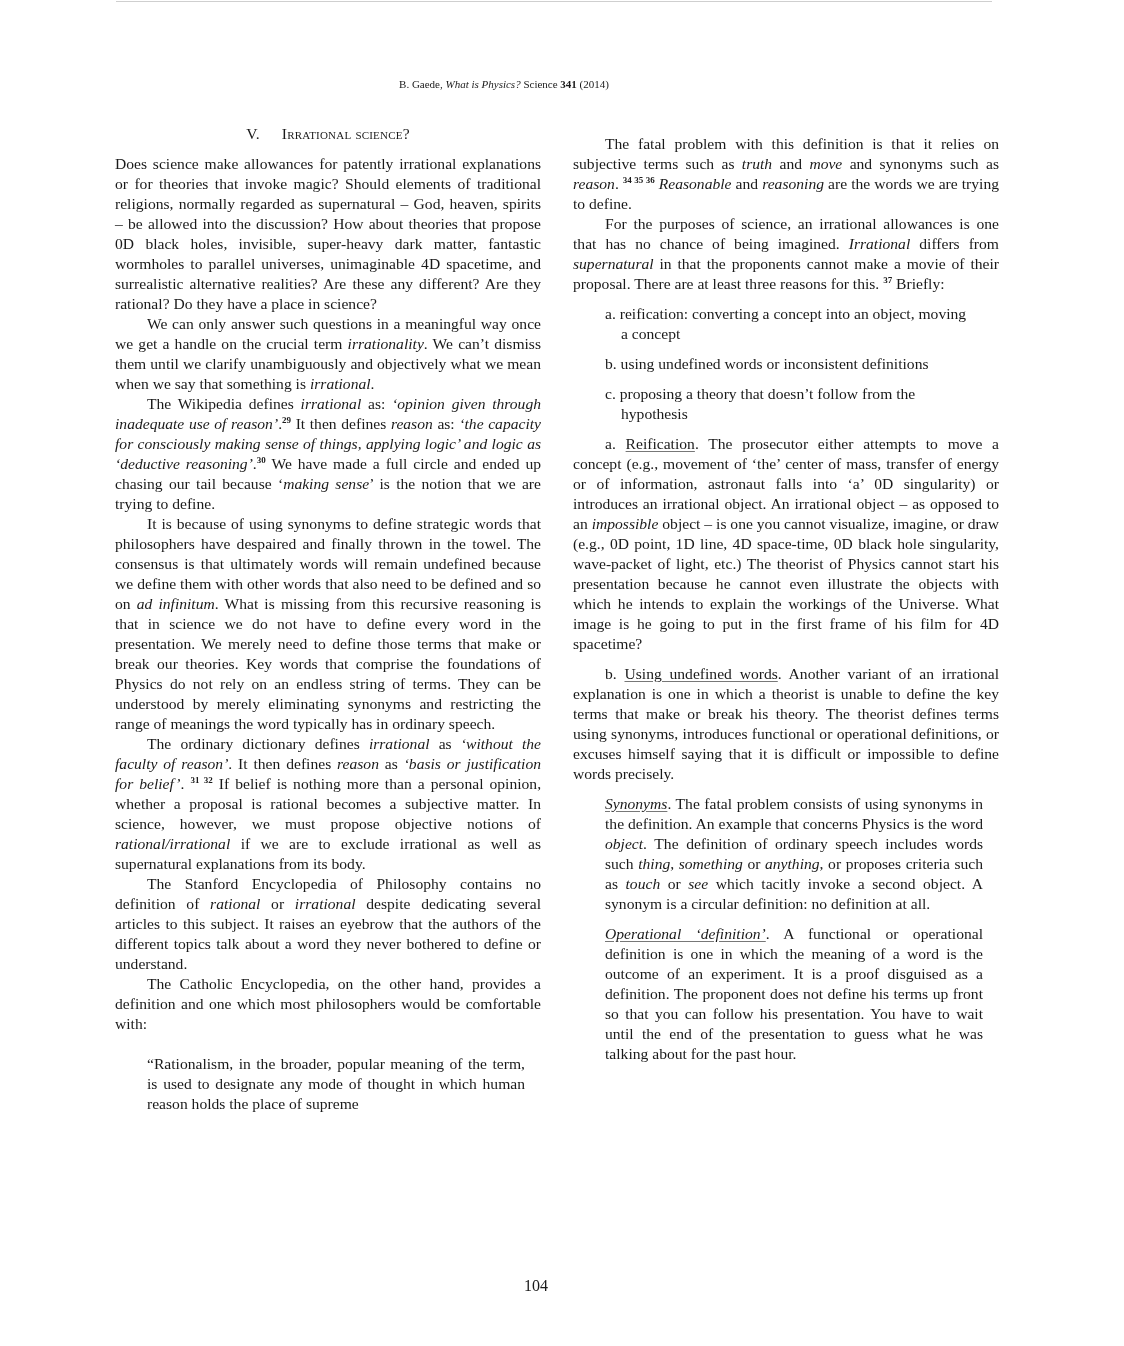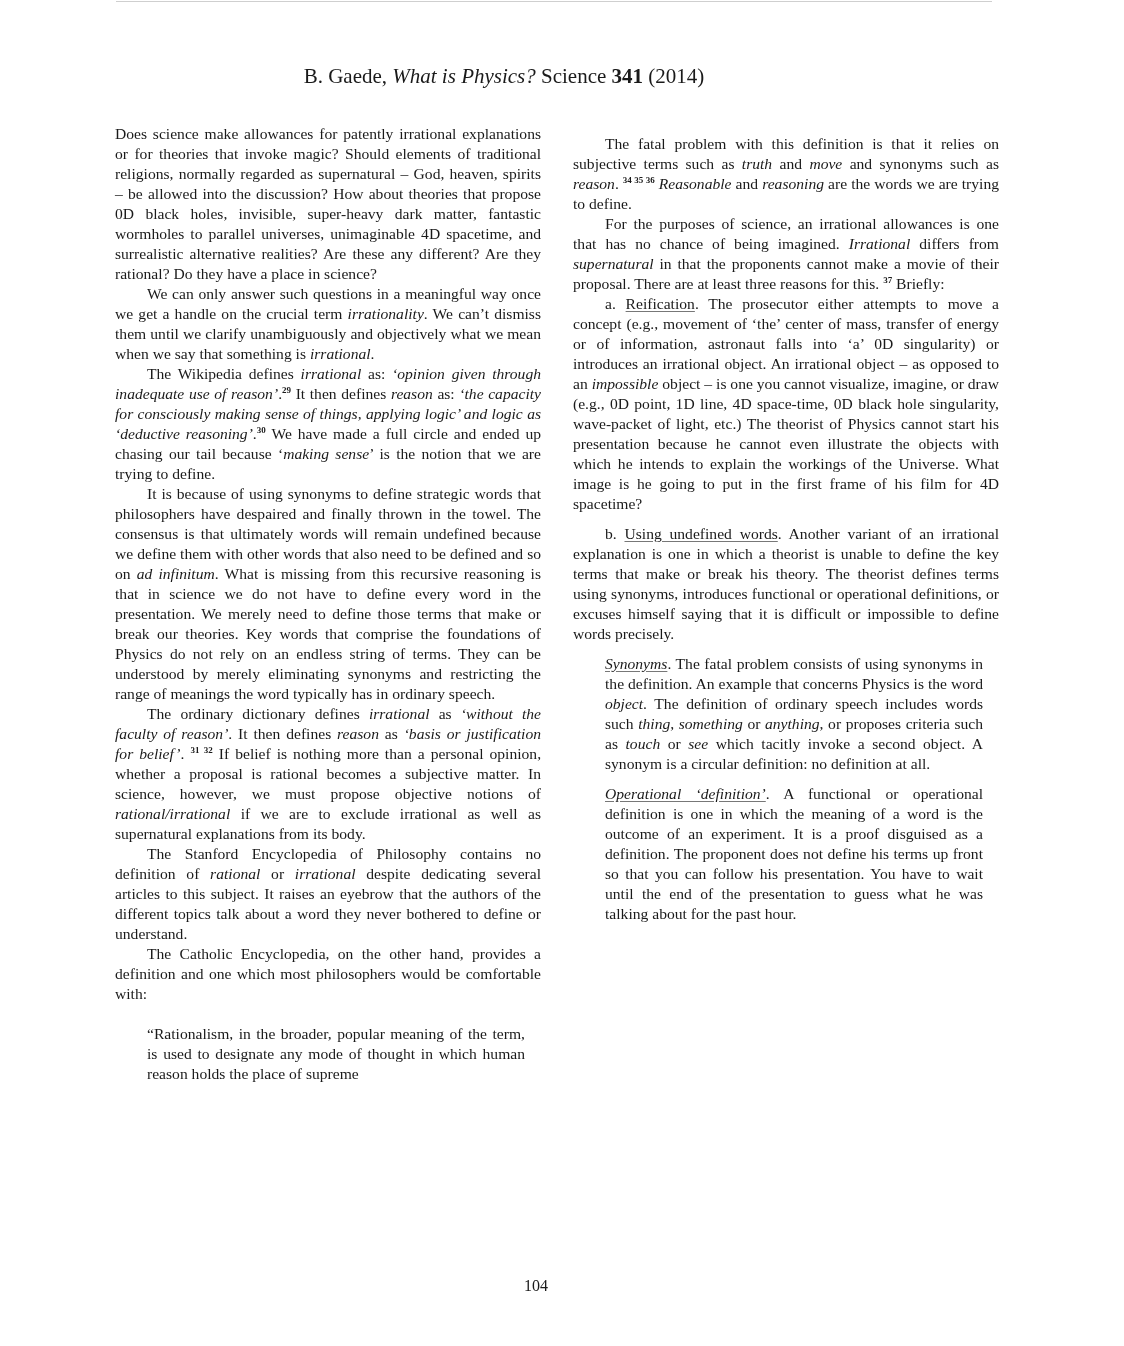--- a/index.html
+++ b/index.html
@@ -1,19 +1,19 @@
 <!DOCTYPE html>
 <html><head>
 <meta charset="utf-8">
 <style>
   html, body { margin:0; padding:0; background:#ffffff; }
   body { width:1124px; height:1346px; position:relative; overflow:hidden;
          font-family:"Liberation Serif", "DejaVu Serif", serif; color:#1a1a1a; }
   .topline { position:absolute; left:116px; top:1px; width:876px; height:1px; background:#cfcfcf; }
-  .header { position:absolute; left:0; width:1008px; top:64px; text-align:center; font-size:21px; }
+  .header { position:absolute; left:0; width:1008px; top:78px; text-align:center; font-size:11px; }
   .col { position:absolute; top:124px; width:426px; font-size:15.6px; line-height:20px; text-align:justify; }
   .col-left { left:115px; }
   .col-right { left:573px; }
   p { margin:0; }
   .indent { text-indent:32px; }
   .sec { text-align:center; font-size:15.6px; margin-bottom:10px; letter-spacing:0.2px; }
   .sec .num { margin-right:22px; }
   .sc { font-variant:small-caps; }
   sup { font-size:9px; font-weight:bold; line-height:0; vertical-align:6px; }
   .quote { margin:20px 16px 0 32px; text-align:justify; }
@@ -29,20 +29,23 @@
 </head>
 <body>
 
 <div class="topline"></div>
 
 <div class="header">
   <span>B. Gaede, </span><em>What is Physics?</em><span> Science </span><b>341</b><span> (2014)</span>
 </div>
 
 <div class="col col-left">
+  <div class="sec">
+    <span class="num">V.</span><span class="sc">Irrational science?</span>
+  </div>
 
   <p>Does science make allowances for patently irrational explanations or for theories that invoke magic? Should elements of traditional religions, normally regarded as supernatural – God, heaven, spirits – be allowed into the discussion? How about theories that propose 0D black holes, invisible, super-heavy dark matter, fantastic wormholes to parallel universes, unimaginable 4D spacetime, and surrealistic alternative realities? Are these any different? Are they rational? Do they have a place in science?</p>
 
   <p class="indent"><span>We can only answer such questions in a meaningful way once we get a handle on the crucial term </span><em>irrationality</em><span>. We can’t dismiss them until we clarify unambiguously and objectively what we mean when we say that something is </span><em>irrational</em><span>.</span></p>
 
   <p class="indent"><span>The Wikipedia defines </span><em>irrational</em><span> as: </span><em>‘opinion given through inadequate use of reason’</em><span>.</span><sup>29</sup><span> It then defines </span><em>reason</em><span> as: </span><em>‘the capacity for consciously making sense of things, applying logic’ and logic as ‘deductive reasoning’</em><span>.</span><sup>30</sup><span> We have made a full circle and ended up chasing our tail because ‘</span><em>making sense</em><span>’ is the notion that we are trying to define.</span></p>
 
   <p class="indent"><span>It is because of using synonyms to define strategic words that philosophers have despaired and finally thrown in the towel. The consensus is that ultimately words will remain undefined because we define them with other words that also need to be defined and so on </span><em>ad infinitum</em><span>. What is missing from this recursive reasoning is that in science we do not have to define every word in the presentation. We merely need to define those terms that make or break our theories. Key words that comprise the foundations of Physics do not rely on an endless string of terms. They can be understood by merely eliminating synonyms and restricting the range of meanings the word typically has in ordinary speech.</span></p>
 
   <p class="indent"><span>The ordinary dictionary defines </span><em>irrational</em><span> as </span><em>‘without the faculty of reason’</em><span>. It then defines </span><em>reason</em><span> as </span><em>‘basis or justification for belief’</em><span>. </span><sup>31 32</sup><span> If belief is nothing more than a personal opinion, whether a proposal is rational becomes a subjective matter. In science, however, we must propose objective notions of </span><em>rational/irrational</em><span> if we are to exclude irrational as well as supernatural explanations from its body.</span></p>
@@ -55,20 +58,25 @@
 </div>
 
 <div class="col col-right">
 
   <div class="gap"></div>
 
   <p class="indent"><span>The fatal problem with this definition is that it relies on subjective terms such as </span><em>truth</em><span> and </span><em>move</em><span> and synonyms such as </span><em>reason</em><span>. </span><sup>34 35 36</sup><span> </span><em>Reasonable</em><span> and </span><em>reasoning</em><span> are the words we are trying to define.</span></p>
 
   <p class="indent"><span>For the purposes of science, an irrational allowances is one that has no chance of being imagined. </span><em>Irrational</em><span> differs from </span><em>supernatural</em><span> in that the proponents cannot make a movie of their proposal. There are at least three reasons for this. </span><sup>37</sup><span> Briefly:</span></p>
 
+  <div class="list">
+    <p>a. reification: converting a concept into an object, moving a concept</p>
+    <p>b. using undefined words or inconsistent definitions</p>
+    <p>c. proposing a theory that doesn’t follow from the hypothesis</p>
+  </div>
 
   <p class="indent"><span>a. </span><span class="u">Reification</span><span>. The prosecutor either attempts to move a concept (e.g., movement of ‘the’ center of mass, transfer of energy or of information, astronaut falls into ‘a’ 0D singularity) or introduces an irrational object. An irrational object – as opposed to an </span><em>impossible</em><span> object – is one you cannot visualize, imagine, or draw (e.g., 0D point, 1D line, 4D space-time, 0D black hole singularity, wave-packet of light, etc.) The theorist of Physics cannot start his presentation because he cannot even illustrate the objects with which he intends to explain the workings of the Universe. What image is he going to put in the first frame of his film for 4D spacetime?</span></p>
 
   <div class="gap"></div>
 
   <p class="indent"><span>b. </span><span class="u">Using undefined words</span><span>. Another variant of an irrational explanation is one in which a theorist is unable to define the key terms that make or break his theory. The theorist defines terms using synonyms, introduces functional or operational definitions, or excuses himself saying that it is difficult or impossible to define words precisely.</span></p>
 
   <div class="gap"></div>
 
   <p class="sub"><em class="u">Synonyms</em><span>. The fatal problem consists of using synonyms in the definition. An example that concerns Physics is the word </span><em>object</em><span>. The definition of ordinary speech includes words such </span><em>thing</em><span>, </span><em>something</em><span> or </span><em>anything</em><span>, or proposes criteria such as </span><em>touch</em><span> or </span><em>see</em><span> which tacitly invoke a second object. A synonym is a circular definition: no definition at all.</span></p>

